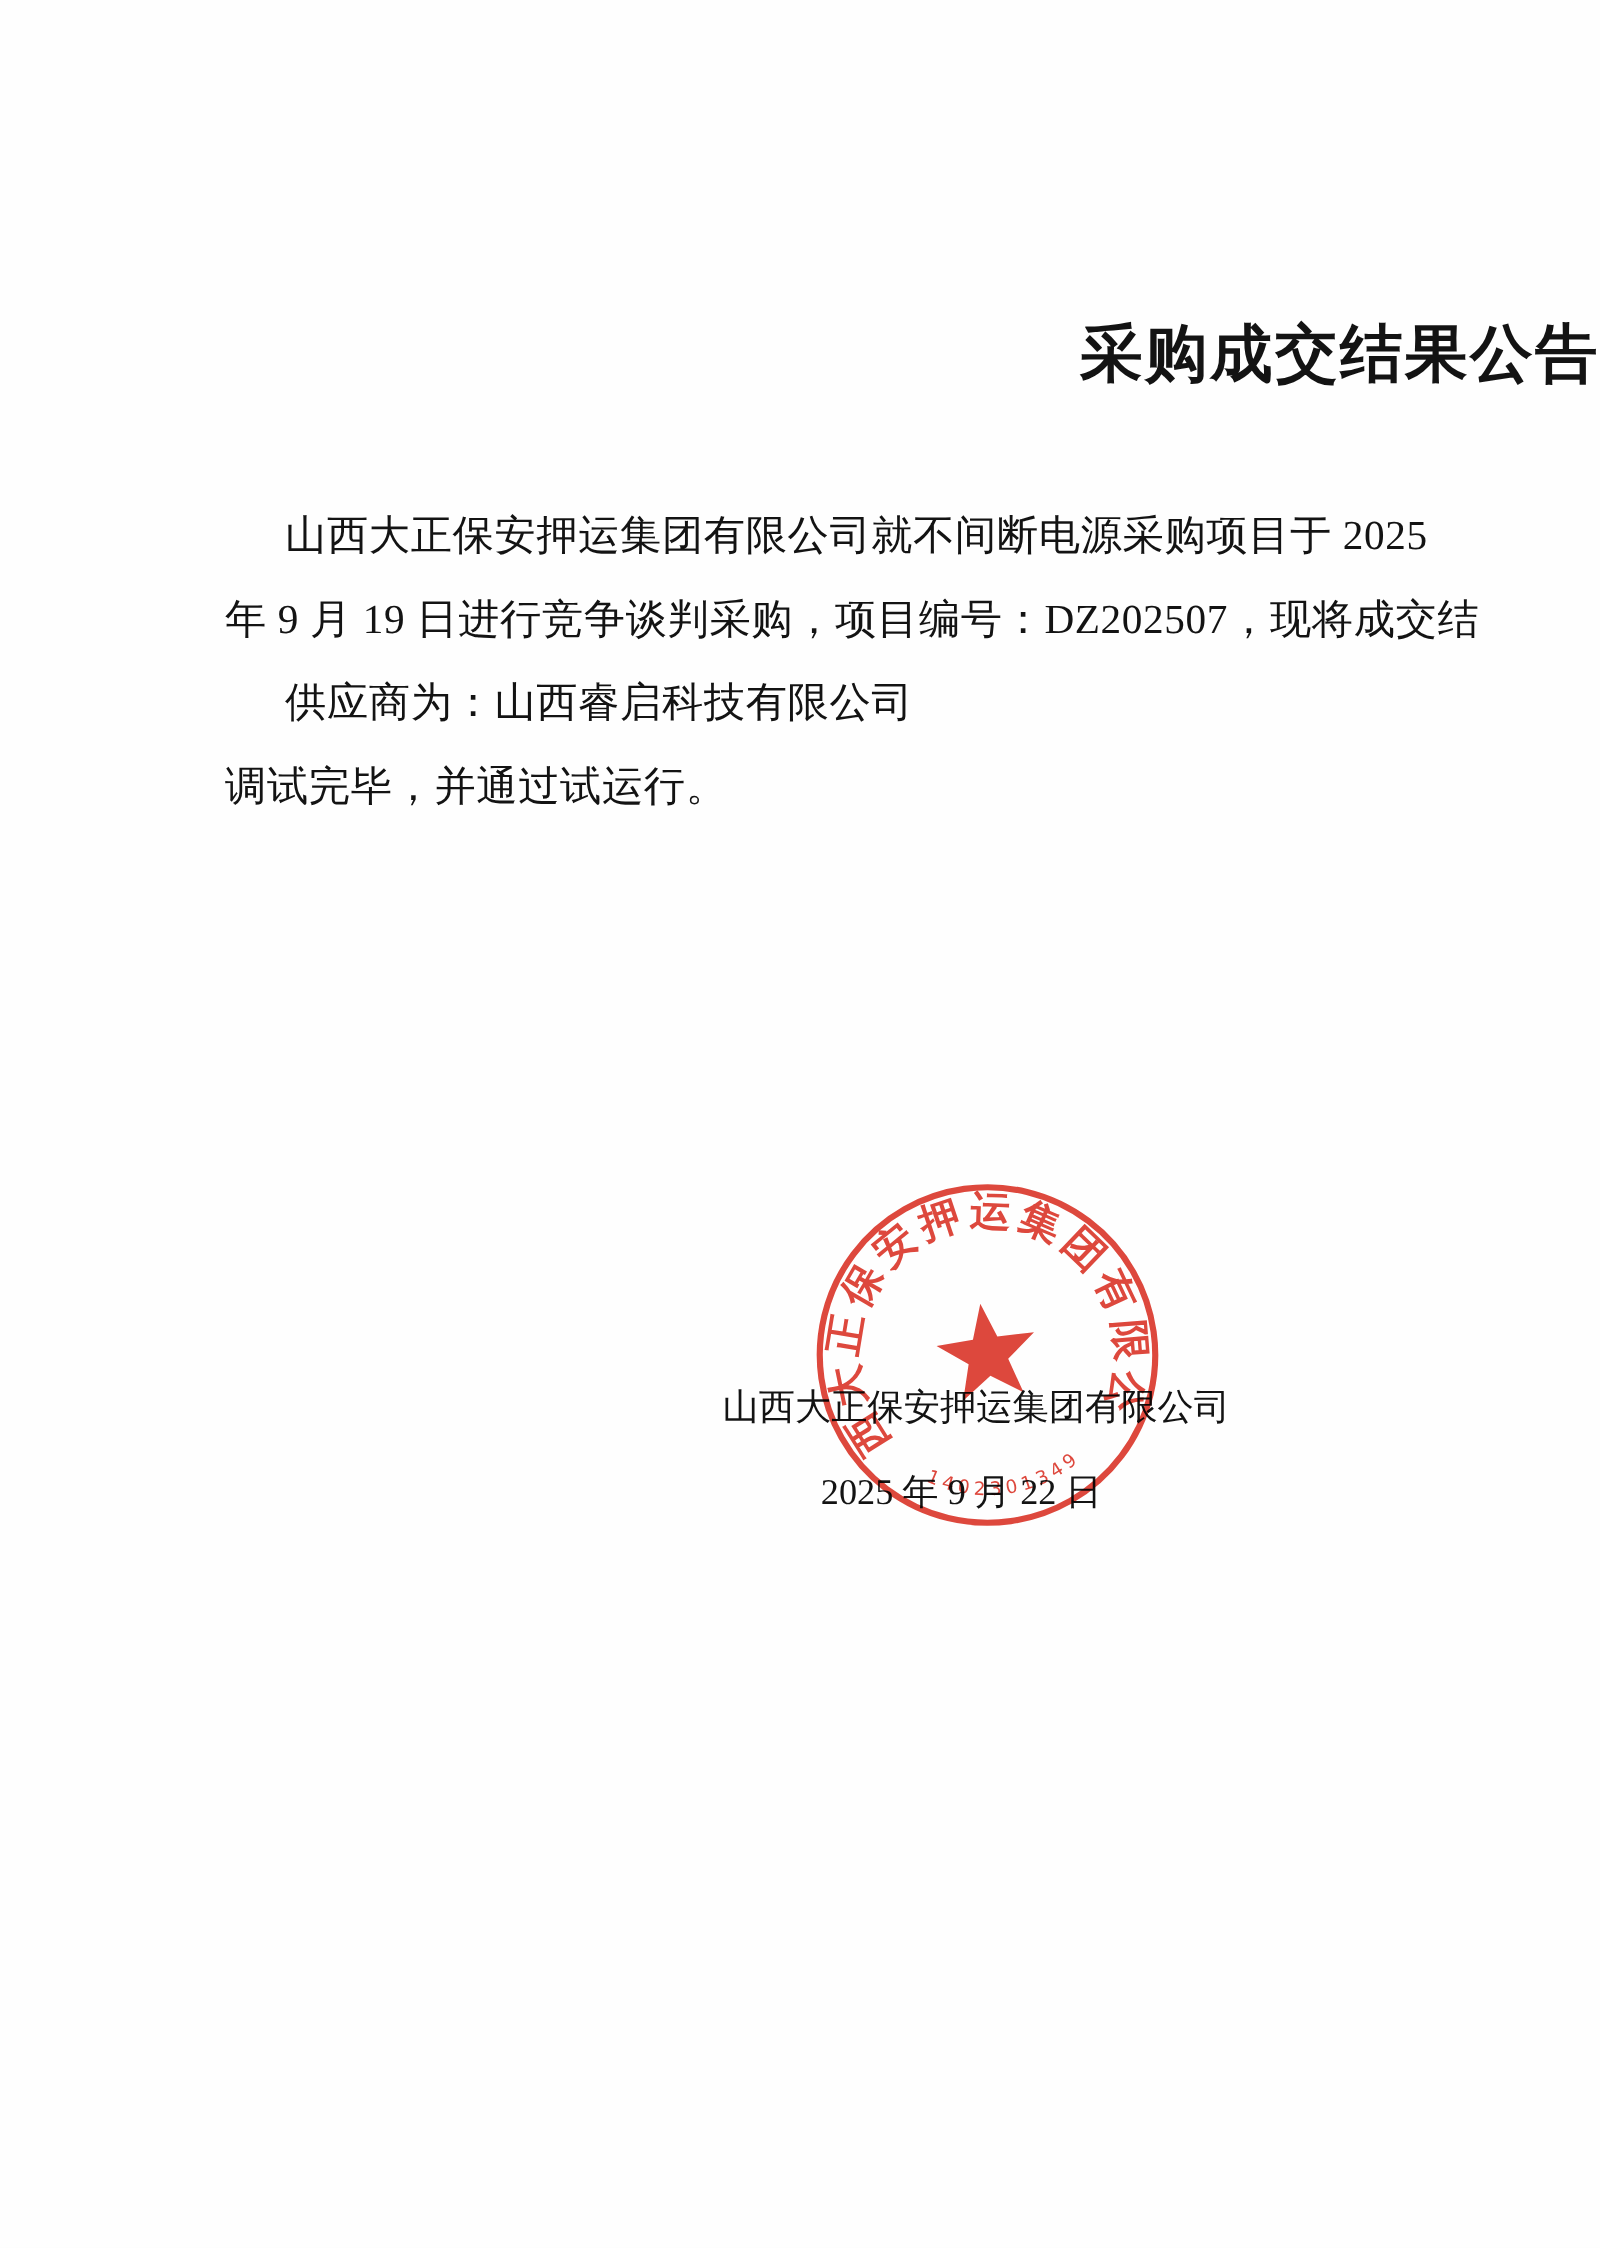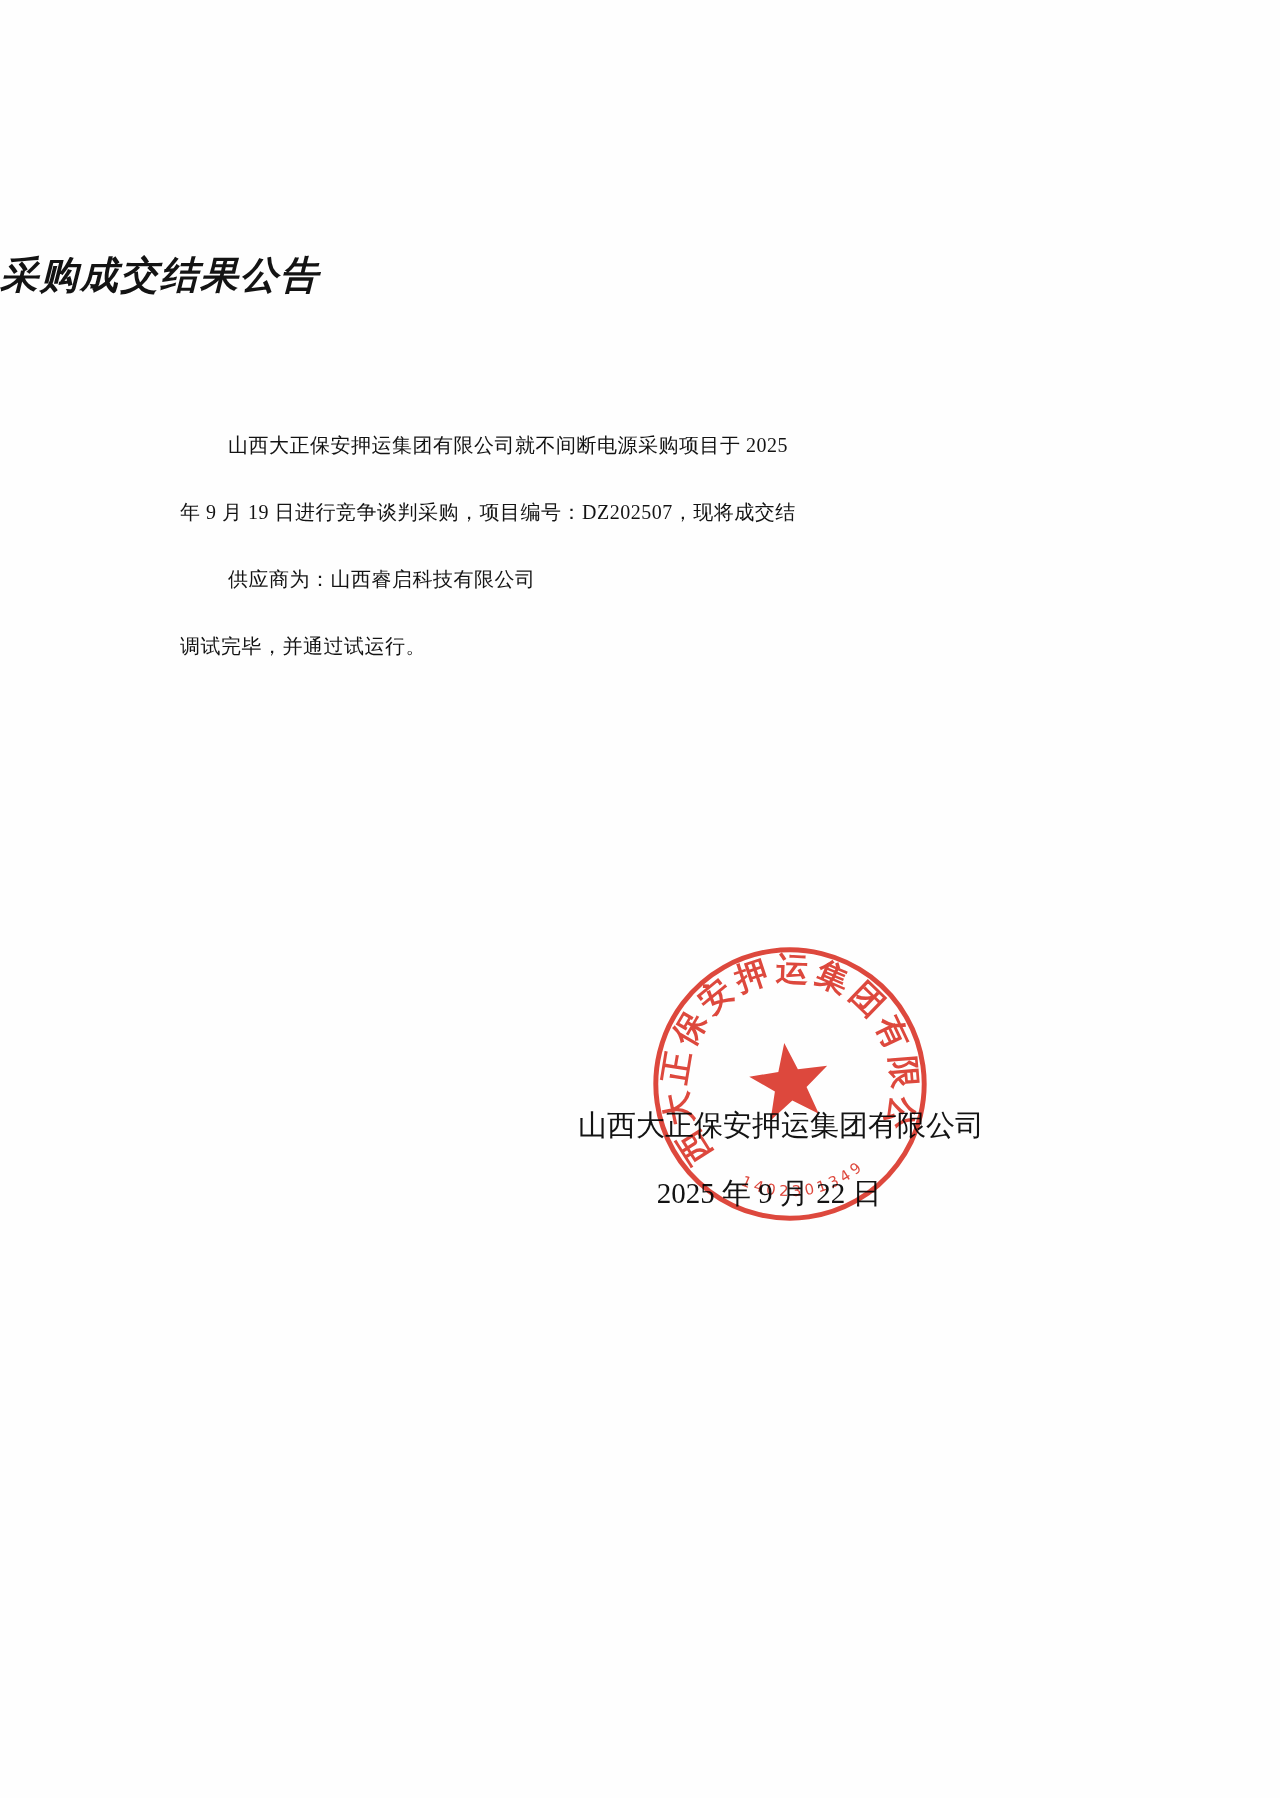--- a/index.html
+++ b/index.html
@@ -14,33 +14,32 @@
   .page {
     position: absolute;
     inset: 0;
     background: #fefefe;
   }
   .doc-title {
     position: absolute;
     top: 250px;
     left: 0;
     width: 100%;
-    text-align: left;
-    font-size: 38px;
+    text-align: right;
+    font-size: 50px;
     font-weight: bold;
     letter-spacing: 2px;
     white-space: nowrap;
-    font-style: italic;
   }
   .body-text {
     position: absolute;
-    top: 412px;
+    top: 396px;
     left: 180px;
     width: 800px;
-    font-size: 20px;
+    font-size: 33px;
     line-height: 67px;
     letter-spacing: 0.5px;
   }
   .doc-line { white-space: nowrap; }
   .doc-line.indent { text-indent: 48px; }
   .signature {
     position: absolute;
     top: 1106px;
     left: 578px;
     width: 382px;

